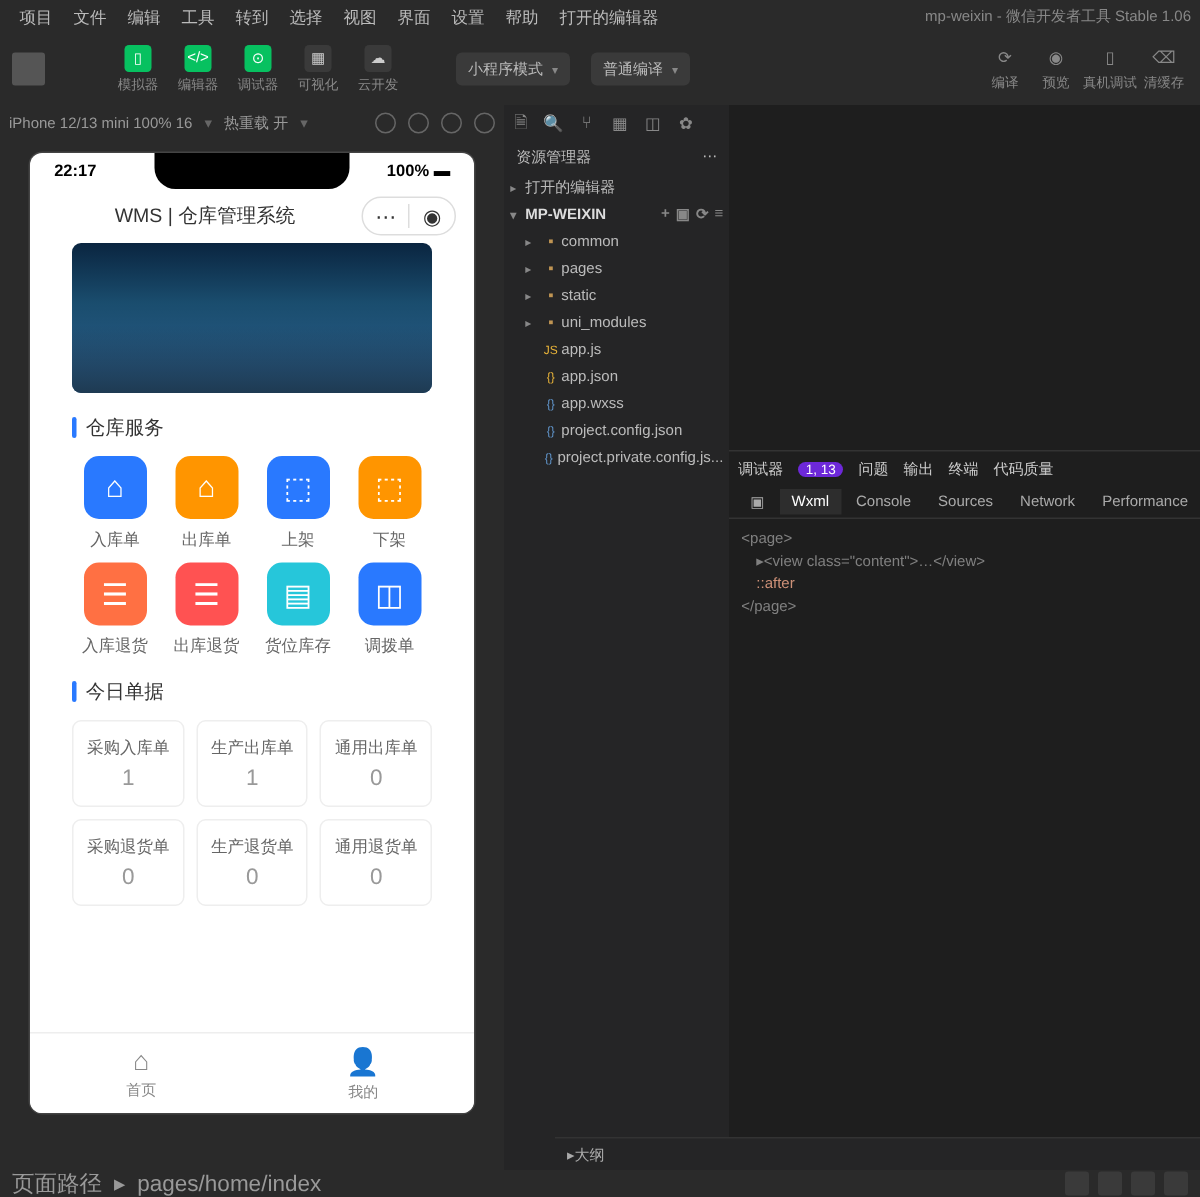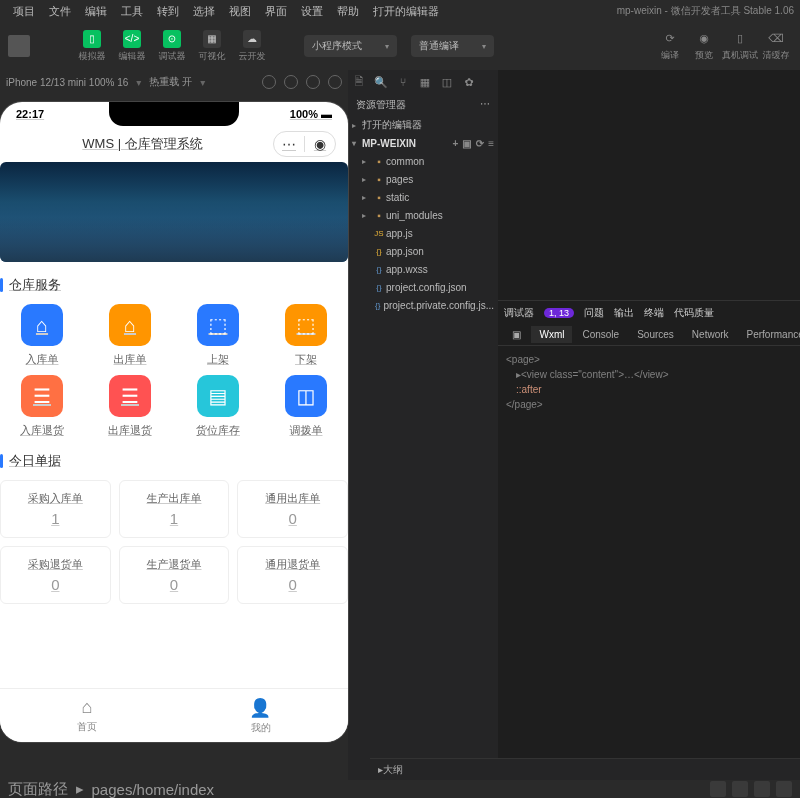--- a/index.html
+++ b/index.html
@@ -7,40 +7,40 @@
 .menubar { display: flex; height: 22px; background: #2a2a2a; align-items: center; padding: 0 6px; }
 .menubar .mitem { padding: 0 7px; color: #bbb; font-size: 11px; cursor: default; }
 .menubar .spacer { flex: 1; }
 .menubar .title { color: #888; font-size: 10px; }
 .toolbar { display: flex; height: 48px; background: #2a2a2a; align-items: center; padding: 0 8px; gap: 4px; }
 .avatar { width: 22px; height: 22px; background: #555; border-radius: 2px; margin-right: 40px; }
 .tbtn { display: flex; flex-direction: column; align-items: center; justify-content: center; gap: 2px; min-width: 36px; height: 40px; border-radius: 4px; cursor: pointer; }
 .tbtn .ico { width: 18px; height: 18px; background: #3a3a3a; border-radius: 3px; display: flex; align-items: center; justify-content: center; font-size: 10px; }
 .tbtn.green .ico { background: #07c160; color: #fff; }
 .tbtn .lbl { font-size: 9px; color: #888; }
-.selbox { display: flex; align-items: center; padding: 2px 8px; background: #3a3a3a; border-radius: 4px; font-size: 10px; color: #bbb; gap: 23px; height: 22px; margin-left: 30px; }
+.selbox { display: flex; align-items: center; padding: 2px 8px; background: #3a3a3a; border-radius: 4px; font-size: 10px; color: #bbb; gap: 6px; height: 22px; margin-left: 30px; }
 .selbox .caret { font-size: 8px; color: #888; }
 .rbtns { display: flex; gap: 2px; margin-left: auto; }
 .rbtn { display: flex; flex-direction: column; align-items: center; gap: 2px; min-width: 32px; cursor: pointer; }
 .rbtn .ico { width: 16px; height: 16px; display: flex; align-items: center; justify-content: center; font-size: 11px; color: #888; }
 .rbtn .lbl { font-size: 9px; color: #888; }
 .content { display: flex; height: 710px; }
 .simwrap { width: 360px; background: #2a2a2a; display: flex; flex-direction: column; }
 .simbar { display: flex; align-items: center; height: 24px; padding: 0 6px; gap: 8px; font-size: 10px; color: #999; }
 .simbar .circ { width: 14px; height: 14px; border: 1px solid #666; border-radius: 50%; }
 .simpanel { flex: 1; display: flex; align-items: flex-start; justify-content: center; padding-top: 8px; }
-.phone { width: 348px; height: 640px; background: #fff; border-radius: 22px; position: relative; overflow: hidden; box-shadow: 0 0 0 1px #444; text-decoration: underline; }
+.phone { width: 296px; height: 640px; background: #fff; border-radius: 8px; position: relative; overflow: hidden; box-shadow: 0 0 0 1px #444; }
 .notch { position: absolute; top: 0; left: 50%; transform: translateX(-50%); width: 130px; height: 24px; background: #000; border-radius: 0 0 14px 14px; z-index: 5; }
 .statusbar { display: flex; justify-content: space-between; padding: 6px 16px; font-size: 11px; color: #000; font-weight: 600; }
 .navbar { display: flex; align-items: center; height: 36px; padding: 0 12px; }
 .navbar .ntitle { flex: 1; text-align: center; color: #333; font-size: 13px; }
 .capsule { display: flex; align-items: center; border: 1px solid #ddd; border-radius: 14px; height: 26px; }
 .capsule .cbtn { width: 30px; text-align: center; font-size: 14px; color: #333; }
 .capsule .csep { width: 1px; height: 16px; background: #ddd; }
-.pagebody { padding: 0 0; overflow-y: auto; height: 520px; }
+.pagebody { padding: 0 28px; overflow-y: auto; height: 520px; }
 .banner { height: 100px; border-radius: 6px; background: linear-gradient(180deg,#0a2540 0%,#1a4d6e 40%,#2c5f8d 100%); position: relative; overflow: hidden; }
 .banner::after { content:""; position:absolute; bottom:0; left:0; right:0; height:45px; background: linear-gradient(0deg,#1e3a52 0%,transparent 100%); }
 .section { margin-top: 14px; }
 .shead { display: flex; align-items: center; font-size: 13px; color: #333; font-weight: 500; margin-bottom: 10px; }
 .shead::before { content:""; width: 3px; height: 14px; background: #2979ff; margin-right: 6px; border-radius: 2px; }
 .grid4 { display: grid; grid-template-columns: repeat(4,1fr); gap: 8px 4px; }
 .gitem { display: flex; flex-direction: column; align-items: center; gap: 6px; cursor: pointer; }
 .gicon { width: 42px; height: 42px; border-radius: 10px; display: flex; align-items: center; justify-content: center; color: #fff; font-size: 20px; }
 .glbl { font-size: 11px; color: #666; }
 .grid3 { display: grid; grid-template-columns: repeat(3,1fr); gap: 8px; }

